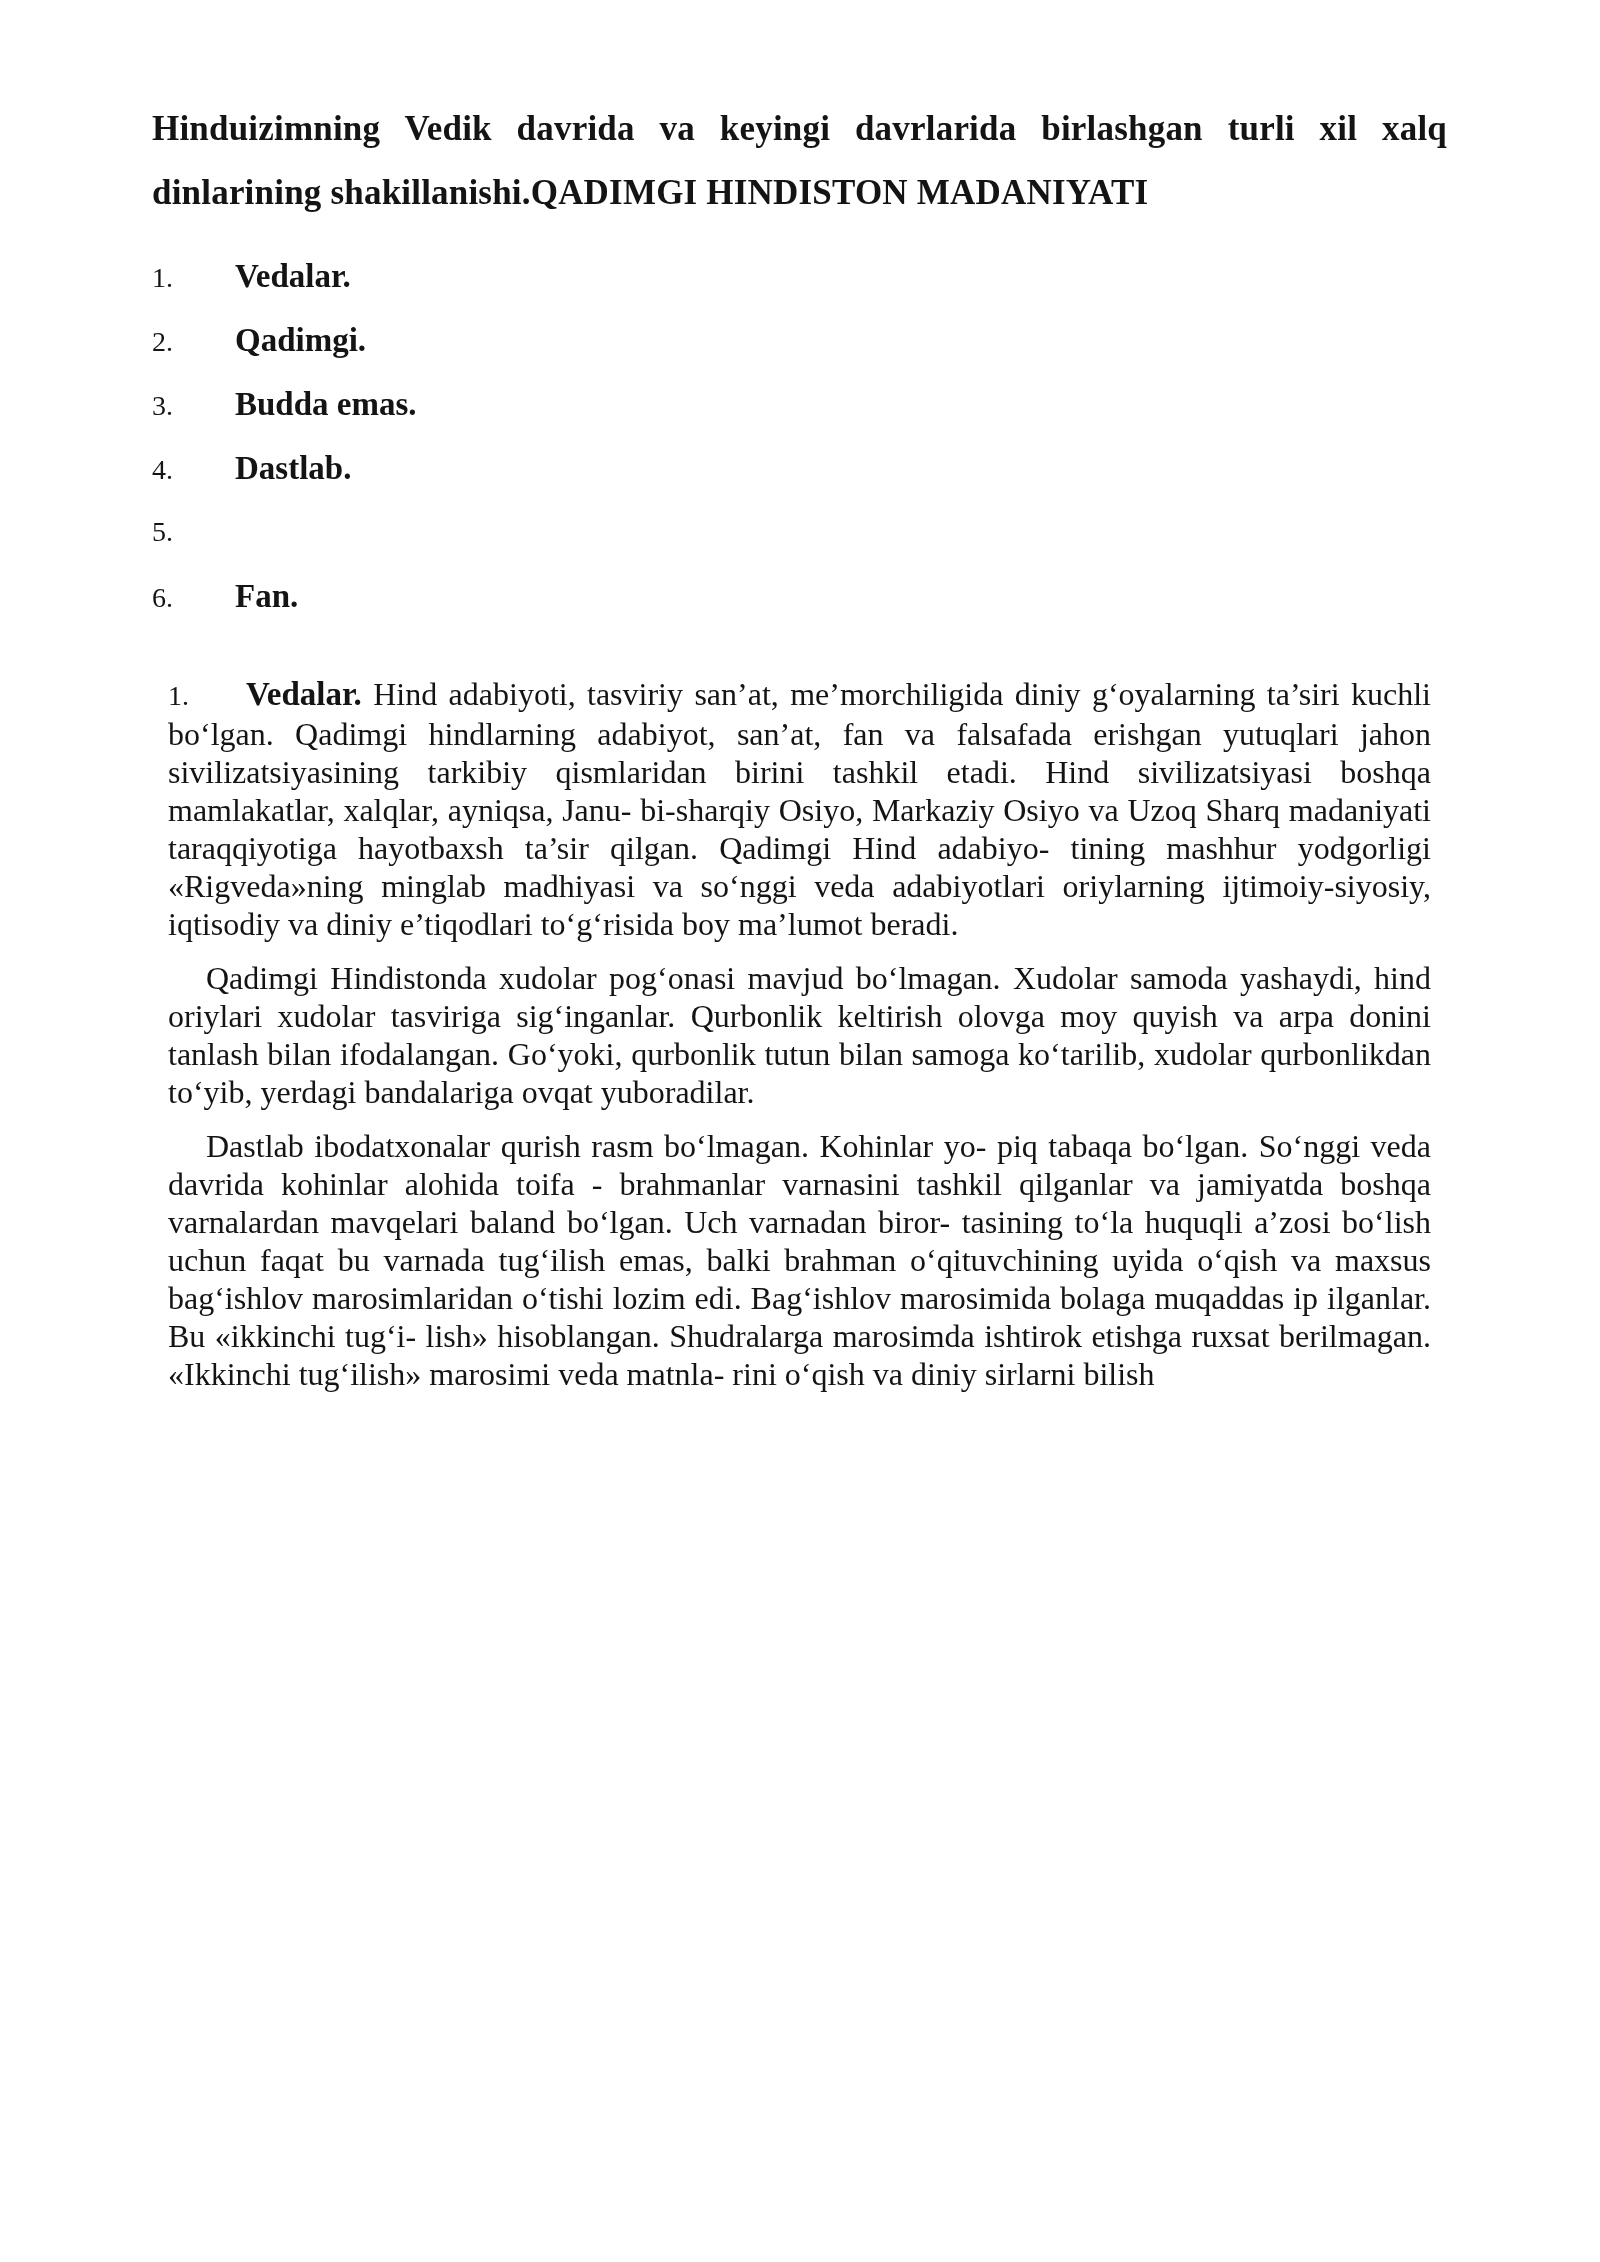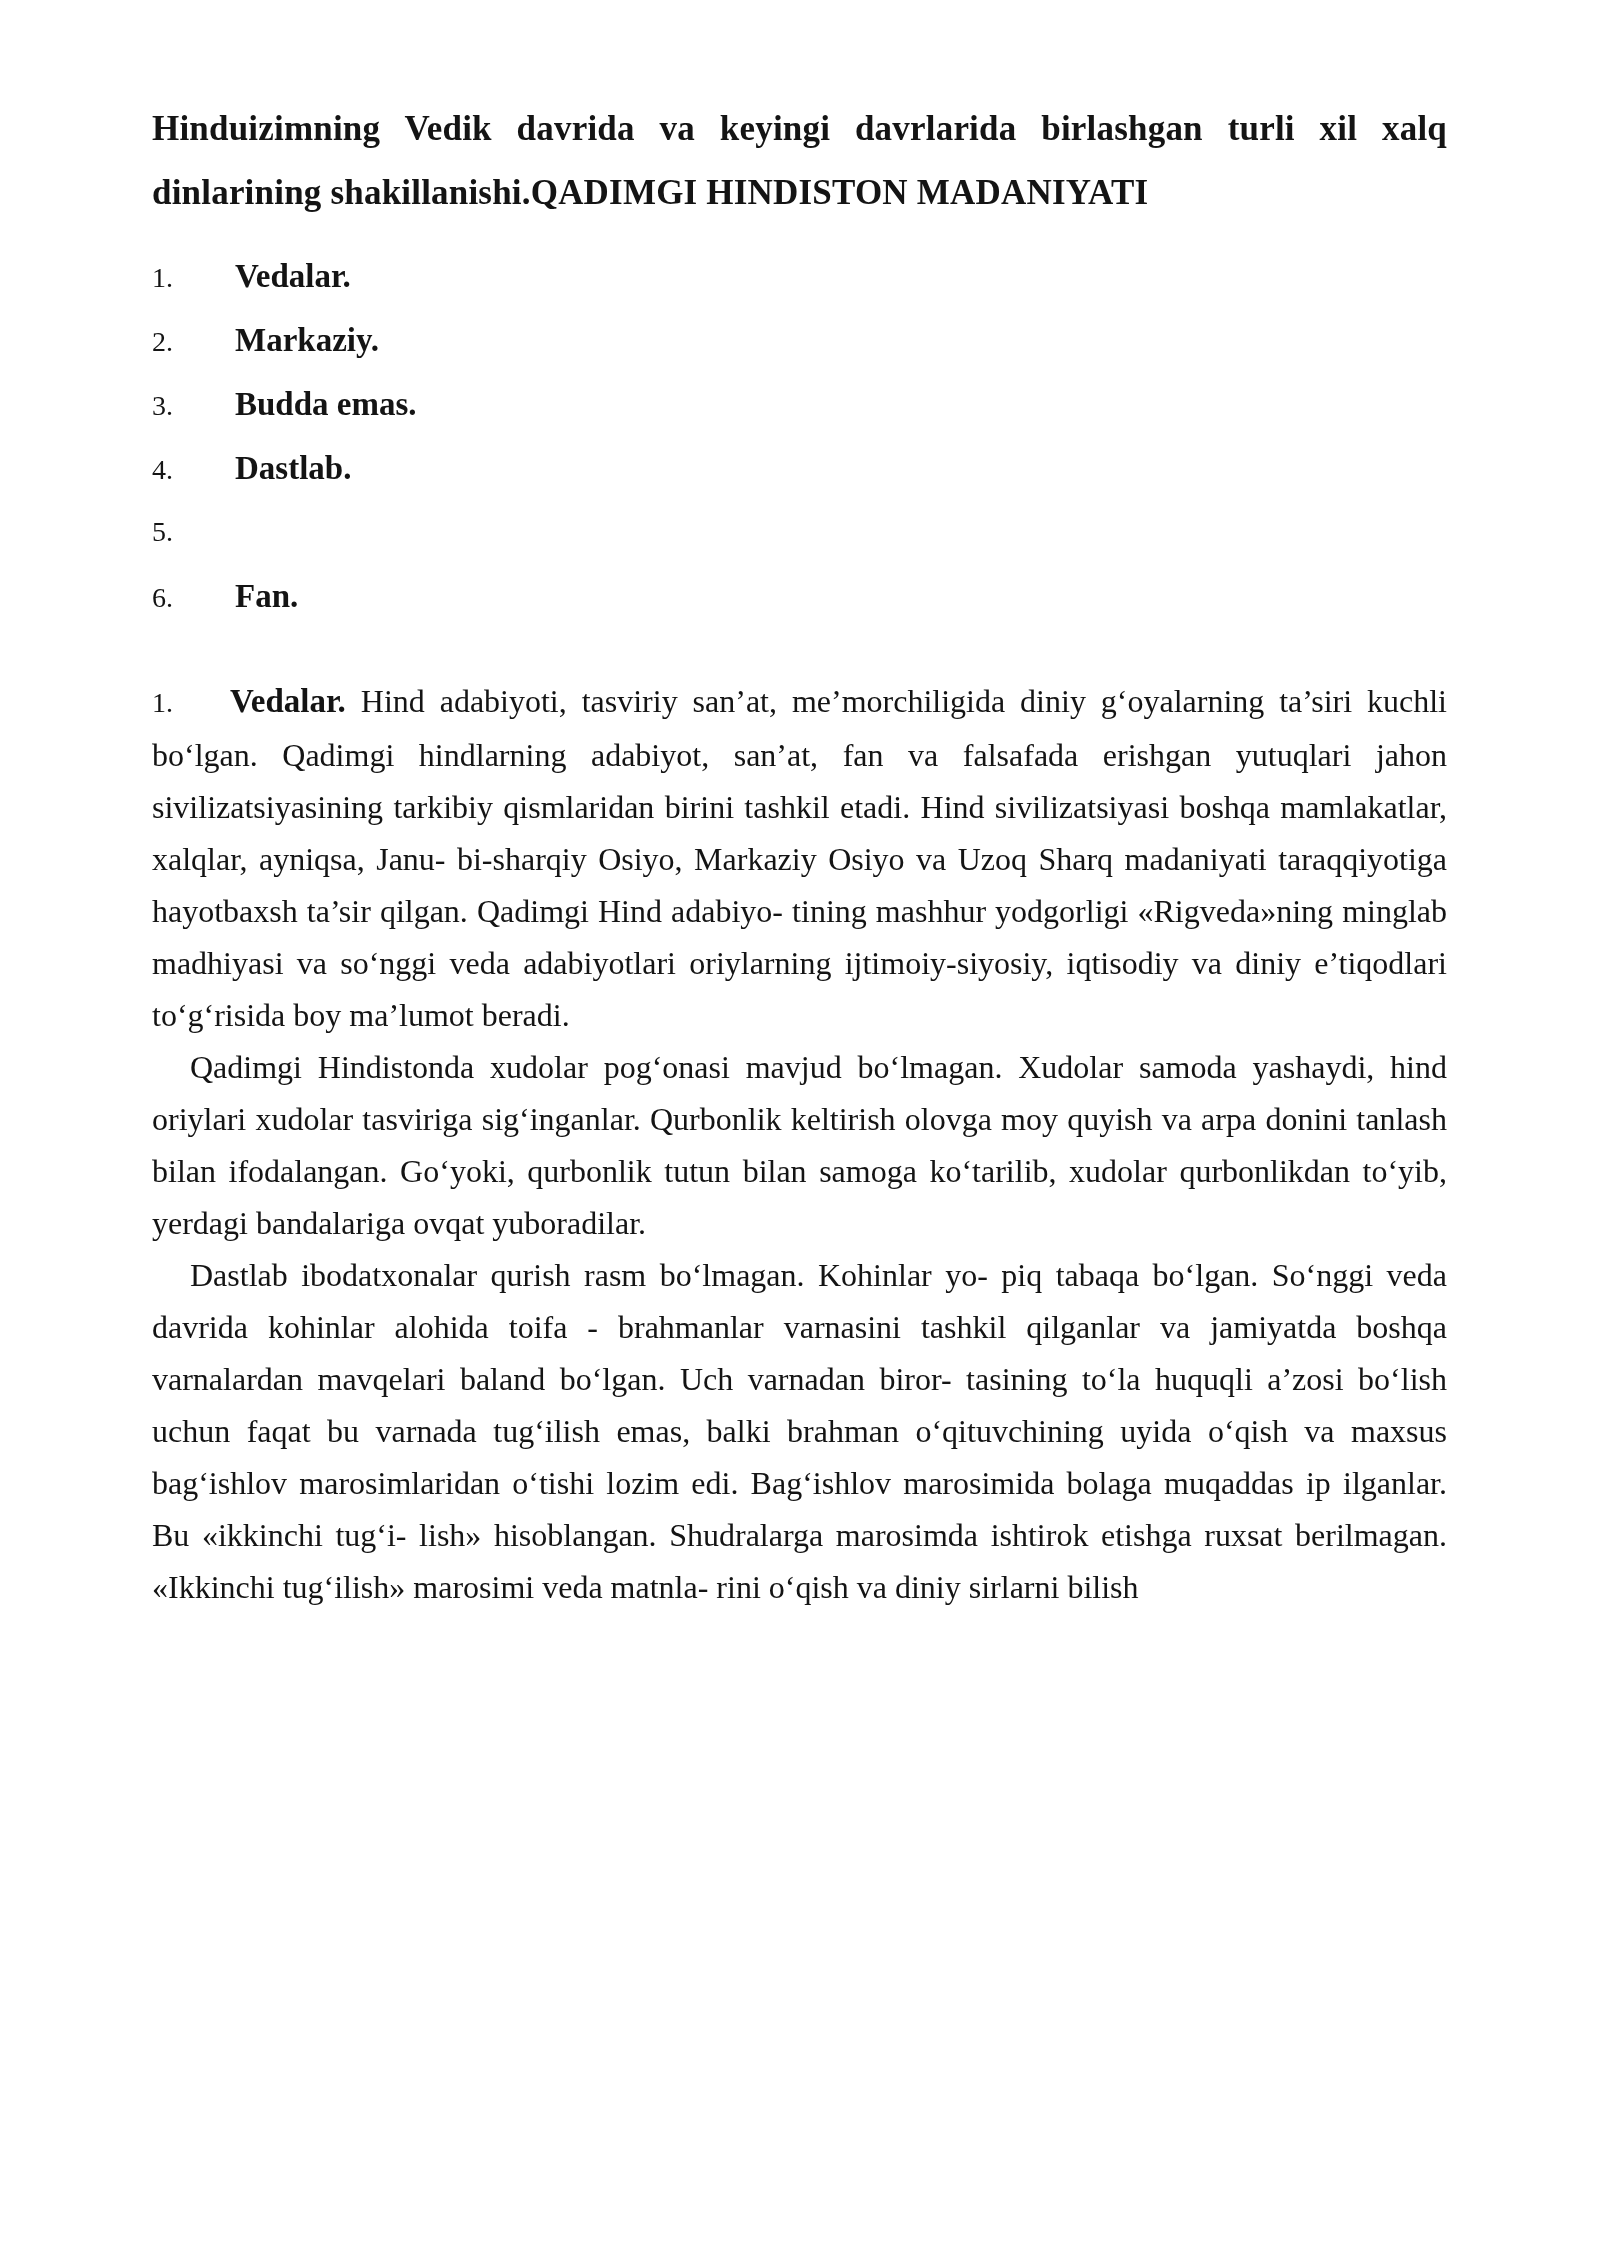--- a/index.html
+++ b/index.html
@@ -46,23 +46,23 @@
     font-weight: 400;
   }
   .outline-item .label {
     font-size: 33px;
     font-weight: 700;
   }
   .bodytext {
     margin-top: 47px;
   }
   .para {
-    margin: 0;
+    margin: 16px;
     font-size: 32px;
-    line-height: 52px;
+    line-height: 38px;
     text-align: justify;
   }
   .para.indent {
     text-indent: 38px;
   }
   .pnum {
     display: inline-block;
     width: 78px;
     font-size: 28px;
   }
@@ -78,21 +78,21 @@
 
   <h1 class="title">Hinduizimning Vedik davrida va keyingi davrlarida birlashgan turli xil xalq dinlarining shakillanishi.QADIMGI HINDISTON MADANIYATI</h1>
 
   <ol class="outline">
     <li class="outline-item">
       <span class="num">1.</span>
       <span class="label">Vedalar.</span>
     </li>
     <li class="outline-item">
       <span class="num">2.</span>
-      <span class="label">Markaziy.</span>
+      <span class="label">Qadimgi.</span>
     </li>
     <li class="outline-item">
       <span class="num">3.</span>
       <span class="label">Budda emas.</span>
     </li>
     <li class="outline-item">
       <span class="num">4.</span>
       <span class="label">Dastlab.</span>
     </li>
     <li class="outline-item">

